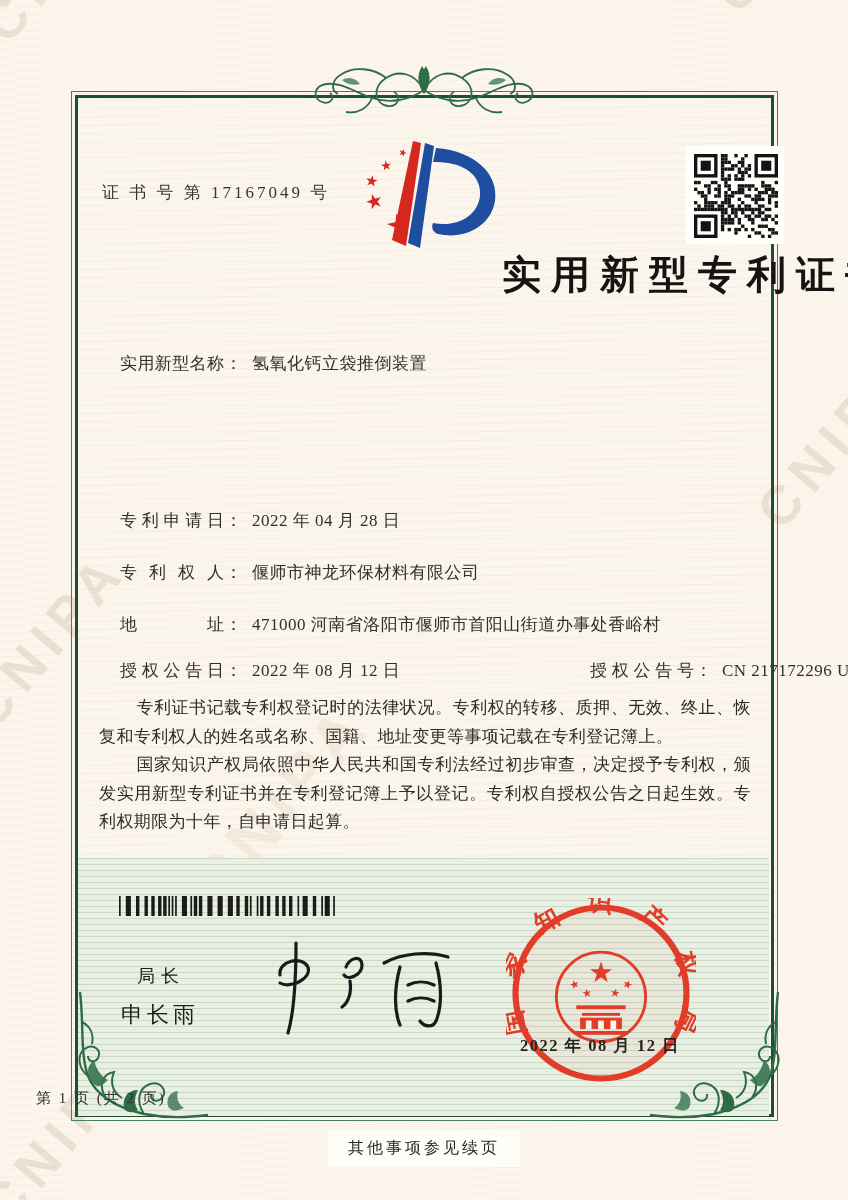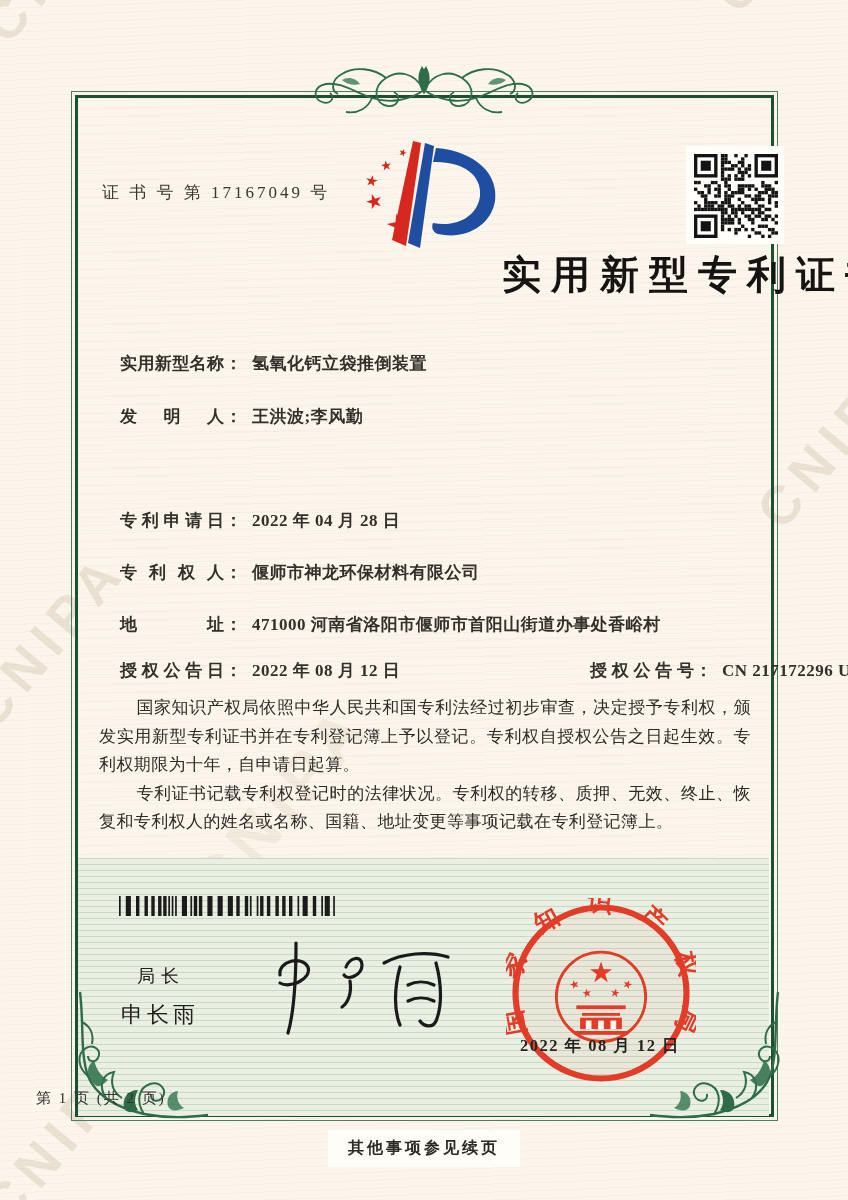--- a/index.html
+++ b/index.html
@@ -26,21 +26,21 @@
 
   .cert-no{position:absolute;left:102px;top:146px;font-size:17px;color:#3a372f;letter-spacing:3px;margin-top:35px;}
 
   .logo{position:absolute;left:346px;top:138px;width:162px;height:114px;}
   .qr-box{position:absolute;left:686px;top:146px;width:98px;height:98px;background:#fffefb;}
   .qr{position:absolute;left:8px;top:8px;}
 
   .title{position:absolute;left:0;top:248px;width:848px;text-align:right;
       font-size:39px;font-weight:bold;color:#151412;letter-spacing:10px;padding-left:46px;}
 
-  .frow{position:absolute;left:120px;font-size:17px;color:#33302a;white-space:nowrap;font-weight:bold;}
+  .frow{position:absolute;left:120px;font-size:17px;color:#33302a;white-space:nowrap;}
   .flabel{display:inline-block;width:104px;text-align:justify;text-align-last:justify;}
   .fcolon{margin-left:1px;}
   .fvalue{margin-left:10px;letter-spacing:0.5px;}
   .grant-right{position:absolute;left:470px;top:0;}
 
   .paras{position:absolute;left:99px;top:694px;width:652px;font-size:17px;line-height:28.5px;
       color:#2e2b26;text-align:justify;}
   .paras p{margin:0;text-indent:2.2em;letter-spacing:0.4px;}
 
   .barcode{position:absolute;left:119px;top:896px;}
@@ -49,21 +49,21 @@
   .director-name{position:absolute;left:121px;top:1000px;font-size:22px;color:#23201c;letter-spacing:4px;}
   .signature{position:absolute;left:250px;top:933px;}
 
   .seal{position:absolute;left:506px;top:898px;width:190px;height:190px;}
   .seal-date{position:absolute;left:500px;top:1035px;width:200px;text-align:center;
       font-size:16.5px;color:#262420;letter-spacing:1.5px;font-weight:bold;}
 
   .page-info{position:absolute;left:0;top:1089px;width:848px;text-align:left;font-size:15px;color:#33312c;letter-spacing:2px;margin-left:36px;}
 
   .footer-wrap{position:absolute;left:0;top:1130px;width:848px;display:flex;justify-content:center;}
-  .footer-note{background:#fffdf7;padding:8px 20px;font-size:16px;color:#2c2a25;letter-spacing:3px;font-weight:bold;}
+  .footer-note{background:#fffdf7;padding:8px 20px;font-size:16px;color:#2c2a25;letter-spacing:3px;}
 
   .orn-top{position:absolute;left:302px;top:60px;}
   .orn-bl{position:absolute;left:72px;top:988px;}
   .orn-br{position:absolute;left:646px;top:988px;transform:scaleX(-1);}
 </style>
 </head>
 <body>
 
 <div class="page">
 
@@ -359,41 +359,38 @@
         <rect fill="#fff" x="3.36" y="63.839999999999996" width="16.8" height="16.8"></rect>
         <rect x="6.72" y="67.2" width="10.08" height="10.08"></rect>
       </svg>
   </div>
 
   <div class="title">实用新型专利证书</div>
 
   <div class="frow" style="top:352px">
     <span class="flabel">实用新型名称</span><span class="fcolon">：</span><span class="fvalue">氢氧化钙立袋推倒装置</span>
   </div>
-  <div class="frow" style="top:405px">
-    <span class="flabel">发明人</span><span class="fcolon">：</span><span class="fvalue">王洪波;李风勤</span>
-  </div>
   <div class="frow" style="top:509px">
     <span class="flabel">专利申请日</span><span class="fcolon">：</span><span class="fvalue">2022 年 04 月 28 日</span>
   </div>
   <div class="frow" style="top:561px">
     <span class="flabel">专利权人</span><span class="fcolon">：</span><span class="fvalue">偃师市神龙环保材料有限公司</span>
   </div>
   <div class="frow" style="top:613px">
     <span class="flabel">地址</span><span class="fcolon">：</span><span class="fvalue">471000 河南省洛阳市偃师市首阳山街道办事处香峪村</span>
   </div>
 
   <div class="frow" style="top:659px;width:640px">
     <span><span class="flabel">授权公告日</span><span class="fcolon">：</span><span class="fvalue">2022 年 08 月 12 日</span></span>
     <span class="grant-right"><span class="flabel">授权公告号</span><span class="fcolon">：</span><span class="fvalue">CN 217172296 U</span></span>
   </div>
 
   <div class="paras">
+    <p>专利证书记载专利权登记时的法律状况。专利权的转移、质押、无效、终止、恢复和专利权人的姓名或名称、国籍、地址变更等事项记载在专利登记簿上。</p>
     <p>国家知识产权局依照中华人民共和国专利法经过初步审查，决定授予专利权，颁发实用新型专利证书并在专利登记簿上予以登记。专利权自授权公告之日起生效。专利权期限为十年，自申请日起算。</p>
-    <p>专利证书记载专利权登记时的法律状况。专利权的转移、质押、无效、终止、恢复和专利权人的姓名或名称、国籍、地址变更等事项记载在专利登记簿上。</p>
   </div>
 
   <svg class="barcode" id="barsvg" width="218" height="20" viewBox="0 0 218 20" fill="#1b1b1b">
       <rect x="0.0" y="0" width="1.7" height="20"></rect>
       <rect x="6.8" y="0" width="5.1" height="20"></rect>
       <rect x="17.0" y="0" width="3.4" height="20"></rect>
       <rect x="25.5" y="0" width="3.4" height="20"></rect>
       <rect x="32.3" y="0" width="3.4" height="20"></rect>
       <rect x="39.1" y="0" width="3.4" height="20"></rect>
       <rect x="44.2" y="0" width="3.4" height="20"></rect>

